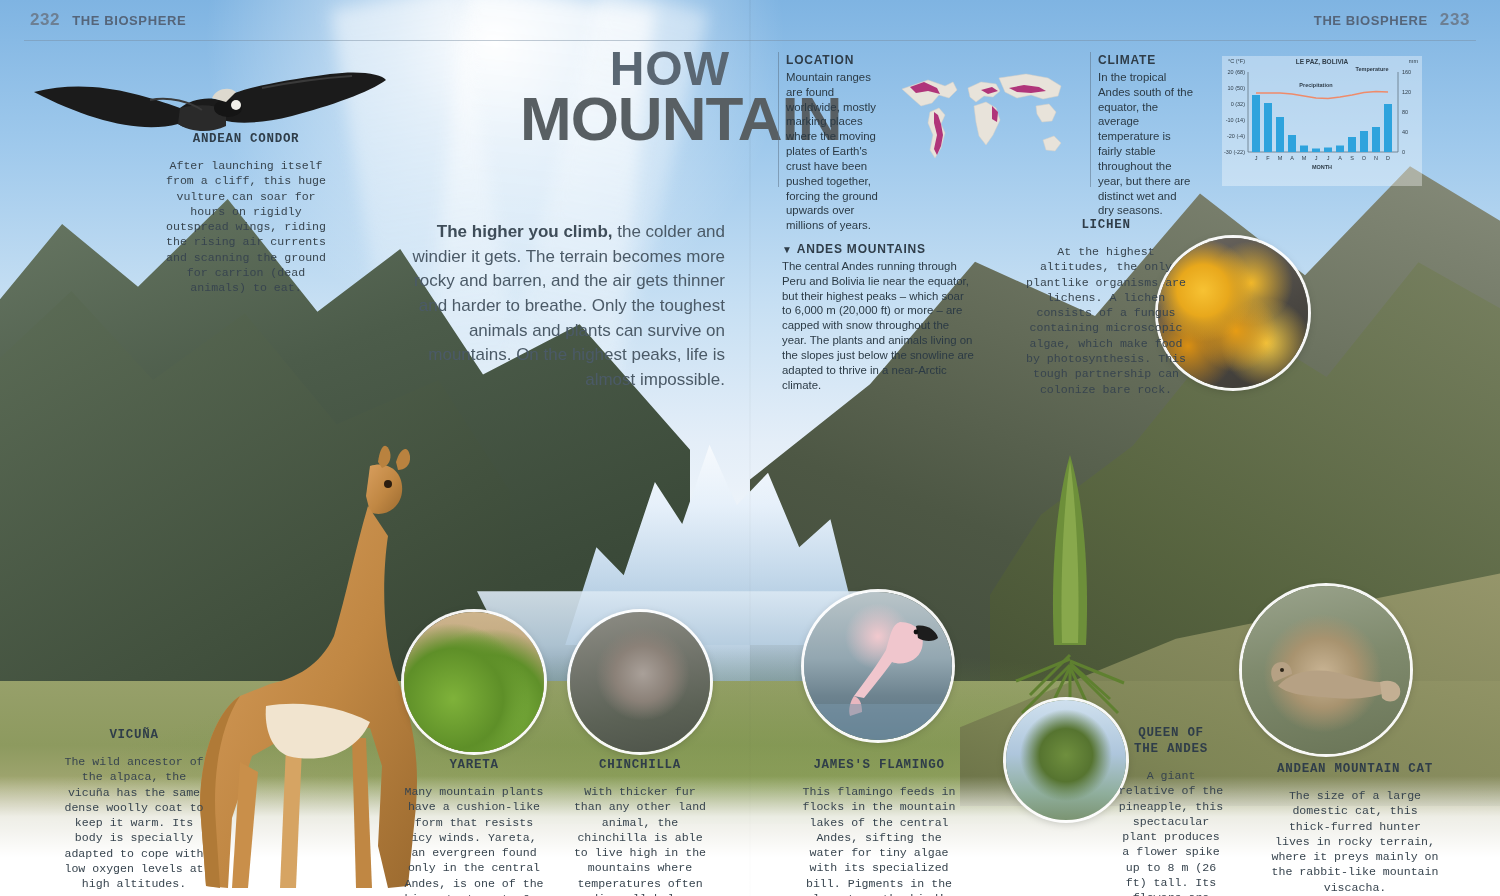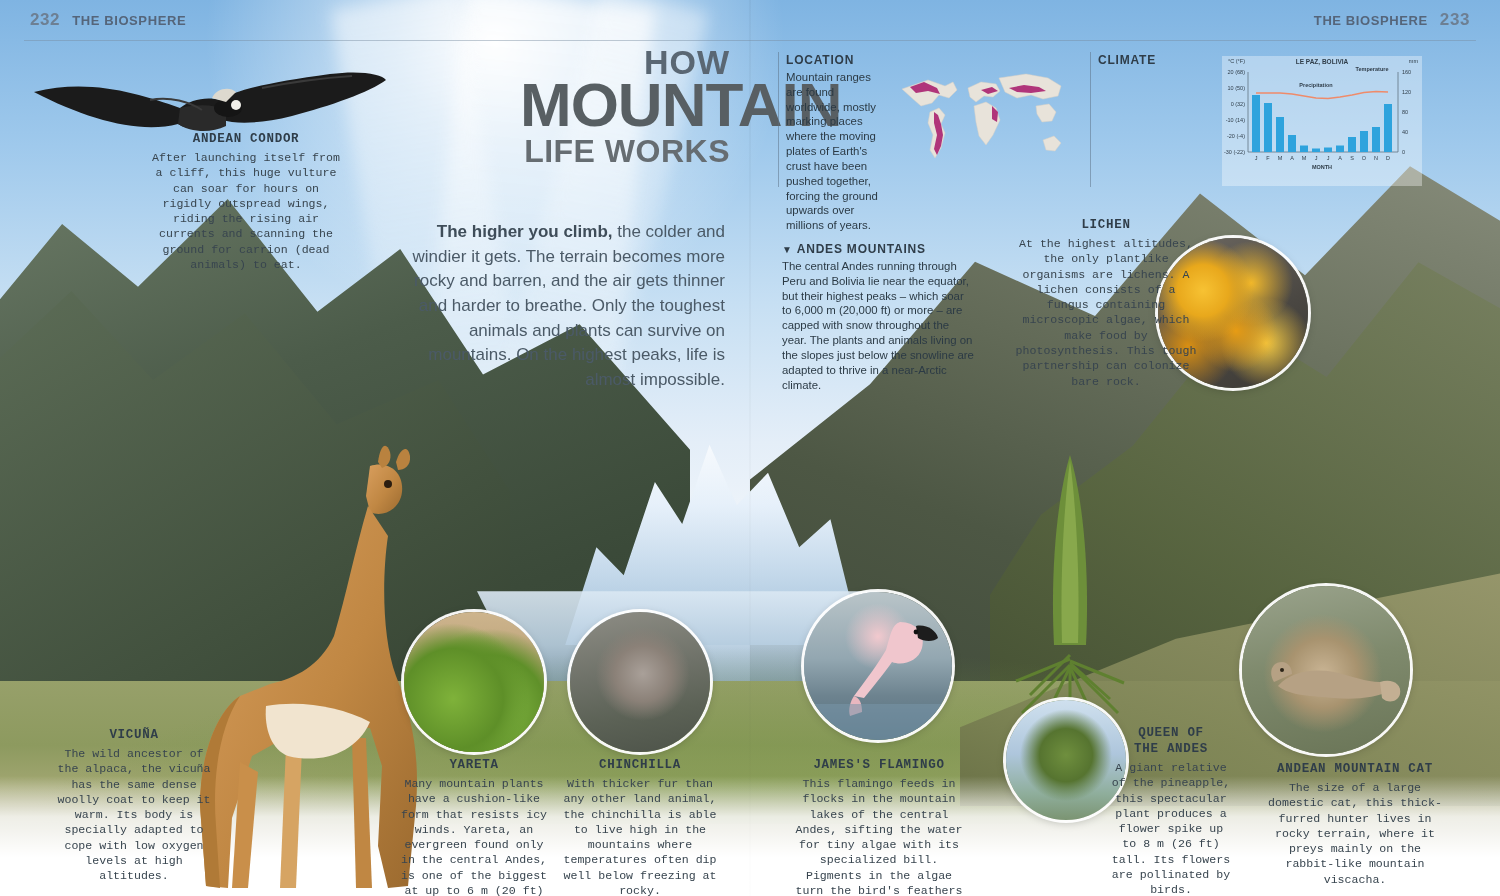--- a/index.html
+++ b/index.html
@@ -96,36 +96,36 @@
     position:absolute;left:24px;right:24px;top:40px;height:1px;background:rgba(120,140,160,.45);
   }
   .spine{
     position:absolute;left:50%;top:0;bottom:0;width:2px;margin-left:-1px;
     background:linear-gradient(180deg, rgba(0,0,0,.10), rgba(0,0,0,.02));
     opacity:.35;
   }
 
   
   .title-block{position:absolute;left:520px;top:46px;width:210px;text-align:right;}
-  .t-how{font-size:34px;font-weight:700;color:#5a6773;letter-spacing:1px;line-height:.95;}
+  .t-how{font-size:48px;font-weight:700;color:#5a6773;letter-spacing:1px;line-height:.95;}
   .t-mountain{font-size:62px;font-weight:700;color:#585f63;letter-spacing:-1px;line-height:.92;margin-top:-2px;white-space:nowrap;}
   .t-life{font-size:32px;font-weight:700;color:#666d72;letter-spacing:.5px;line-height:1;margin-top:2px;}
 
   .standfirst{
     position:absolute;left:385px;top:220px;width:340px;text-align:right;
     font-size:17px;line-height:1.45;color:#4b5a67;
   }
   .standfirst b{font-weight:700;color:#3f4d59;}
 
   
   .cap{position:absolute;text-align:center;color:#32404b;font-family:Liberation Mono, monospace;}
   .cap h4{
     margin:0 0 2px;font-size:12.5px;letter-spacing:.7px;font-weight:700;color:#2f3d49;text-transform:uppercase;
   }
-  .cap p{margin:4px;font-size:11.6px;line-height:1.32;color:#38454f;}
+  .cap p{margin:12px;font-size:11.6px;line-height:1.32;color:#38454f;}
 
   
   .panel{position:absolute;color:#2b3a45;}
   .panel h4{margin:0 0 3px;font-size:12px;letter-spacing:.8px;font-weight:700;color:#2f3d49;}
   .panel p{margin:0;font-size:11.4px;line-height:1.3;}
 
   .vline{position:absolute;width:1px;background:rgba(90,110,130,.5);}
 
   
   .worldmap{position:absolute;left:893px;top:60px;width:175px;height:110px;}
@@ -275,21 +275,20 @@
     <div class="right">
       <span>THE BIOSPHERE</span>
       <span class="folio">233</span>
     </div>
   </div>
   <div class="rule"></div>
 
   <div class="title-block">
     <div class="t-how">HOW</div>
     <div class="t-mountain">MOUNTAIN</div>
-    <div class="t-life">LIFE WORKS</div>
   </div>
 
   <div class="standfirst">
     <b>The higher you climb,</b><span> the colder and windier it gets. The terrain becomes more rocky and barren, and the air gets thinner and harder to breathe. Only the toughest animals and plants can survive on mountains. On the highest peaks, life is almost impossible.</span>
   </div>
 
   <div class="cap" style="left:148px;top:132px;width:196px;">
     <h4>ANDEAN CONDOR</h4>
     <p>After launching itself from a cliff, this huge vulture can soar for hours on rigidly outspread wings, riding the rising air currents and scanning the ground for carrion (dead animals) to eat.</p>
   </div>
@@ -318,20 +317,21 @@
         <path d="M232 56 L262 50 L292 54 L306 62 L276 66 L248 64 Z"></path>
         <path d="M176 60 L198 54 L210 62 L190 68 Z"></path>
         <path d="M198 92 L210 104 L208 124 L198 118 Z"></path>
       </g>
     </svg>
   </div>
 
   <div class="vline" style="left:1090px;top:52px;height:135px;"></div>
   <div class="panel" style="left:1098px;top:53px;width:96px;">
     <h4>CLIMATE</h4>
+    <p>In the tropical Andes south of the equator, the average temperature is fairly stable throughout the year, but there are distinct wet and dry seasons.</p>
   </div>
 
   <div class="climate-chart">
     <svg viewBox="0 0 400 260" xmlns="http://www.w3.org/2000/svg" font-family="Liberation Sans, sans-serif">
       <rect x="0" y="0" width="400" height="260" fill="rgba(255,255,255,0.35)"></rect>
       <text x="200" y="16" text-anchor="middle" font-size="13" font-weight="bold" fill="#2f3d49">LE PAZ, BOLIVIA</text>
       <text x="46" y="14" text-anchor="end" font-size="11" fill="#2f3d49">°C (°F)</text>
       <text x="392" y="14" text-anchor="end" font-size="11" fill="#2f3d49">mm</text>
 
       <g font-size="11" fill="#2f3d49" text-anchor="end">

